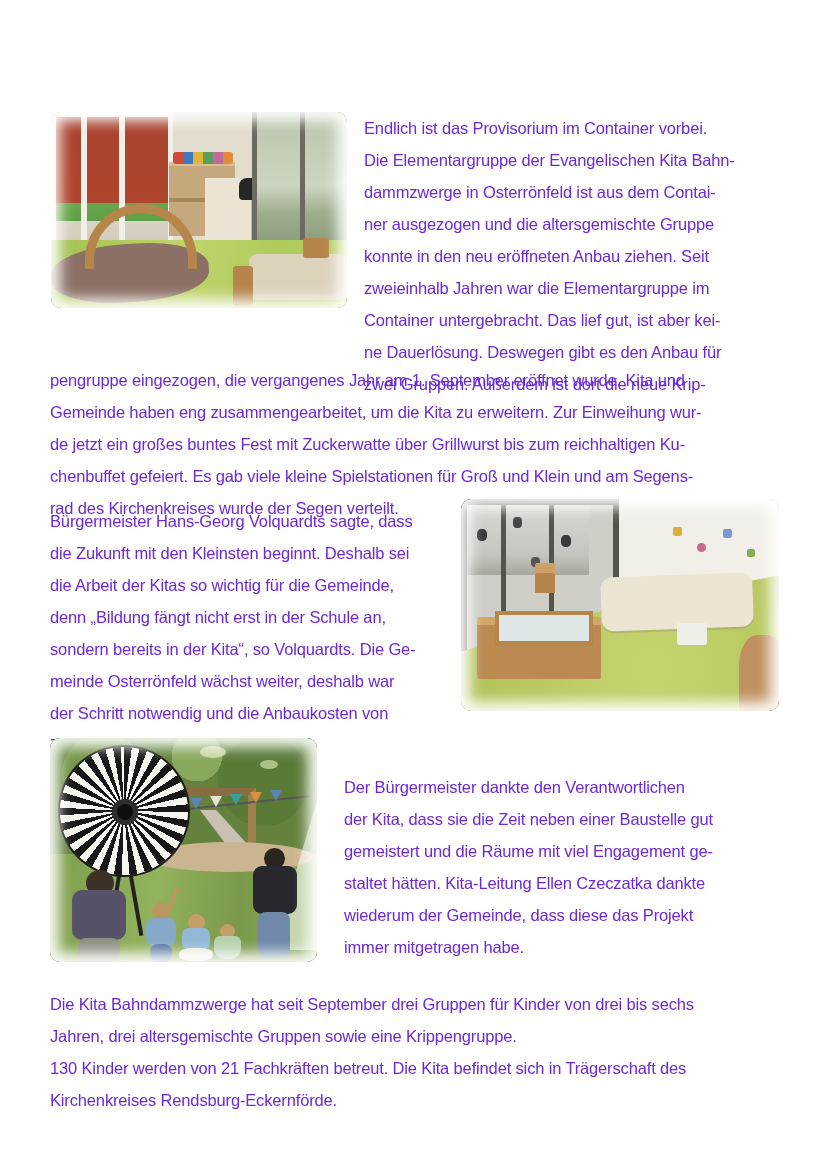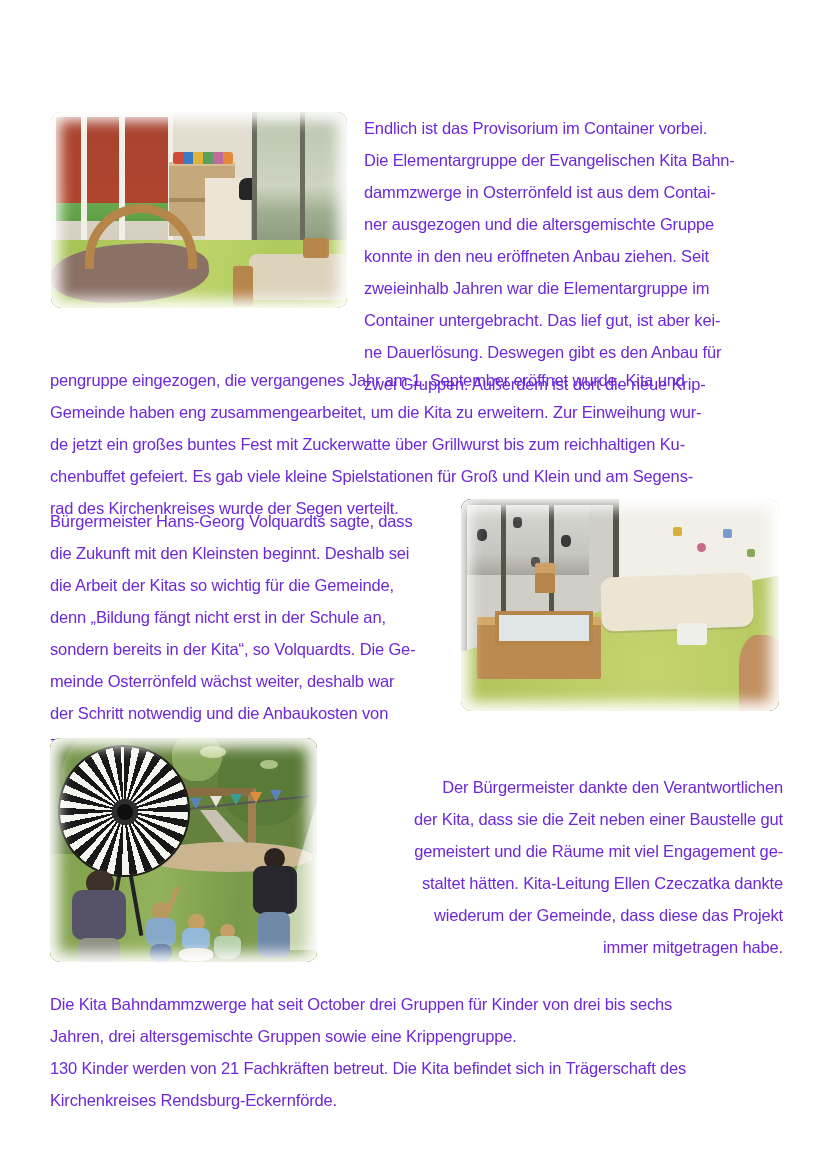--- a/index.html
+++ b/index.html
@@ -9,21 +9,21 @@
   .header-bar{position:absolute;left:49px;top:47px;width:718px;height:50px;
     background:linear-gradient(180deg,#b2cd64 0%,#b6d06c 28%,#dce8bd 62%,#f2f6e8 88%,#fafcf5 100%);
     display:flex;align-items:center;justify-content:center;}
   .header-title{font-size:27px;font-weight:bold;font-style:italic;color:#111;letter-spacing:0;}
   
   .para{position:absolute;font-size:16.5px;line-height:32px;letter-spacing:-0.15px;
         white-space:pre-line;color:#6d28d9;}
   .para-1a{left:364px;top:112px;width:404px;}
   .para-1b{left:50px;top:364px;width:718px;}
   .para-2 {left:50px;top:505px;width:407px;}
-  .para-3 {left:377px;top:771px;width:406px;text-align:right;}
+  .para-3 {left:344px;top:771px;width:406px;}
   .para-4 {left:50px;top:988px;width:718px;}
   
   .photo{position:absolute;border-radius:10px;overflow:hidden;background:#ccc;}
   .photo::after{content:"";position:absolute;inset:0;border-radius:inherit;
     box-shadow:inset 0 0 14px 9px rgba(255,255,255,0.95);pointer-events:none;z-index:9;}
   .photo *{position:absolute;}
   .photo1{left:51px;top:112px;width:296px;height:196px;}
   .photo2{left:461px;top:499px;width:318px;height:212px;}
   .photo3{left:50px;top:738px;width:267px;height:224px;}
   
@@ -240,18 +240,18 @@
     <div class="person p3-a2-body"></div>
     <div class="person p3-a2-legs"></div>
   </div>
 
   <div class="para para-3">Der Bürgermeister dankte den Verantwortlichen
 der Kita, dass sie die Zeit neben einer Baustelle gut
 gemeistert und die Räume mit viel Engagement ge-
 staltet hätten. Kita-Leitung Ellen Czeczatka dankte
 wiederum der Gemeinde, dass diese das Projekt
 immer mitgetragen habe.</div>
-  <div class="para para-4">Die Kita Bahndammzwerge hat seit October drei Gruppen für Kinder von drei bis sechs
+  <div class="para para-4">Die Kita Bahndammzwerge hat seit September drei Gruppen für Kinder von drei bis sechs
 Jahren, drei altersgemischte Gruppen sowie eine Krippengruppe.
 130 Kinder werden von 21 Fachkräften betreut. Die Kita befindet sich in Trägerschaft des
 Kirchenkreises Rendsburg-Eckernförde.</div>
 
 </div>
 
 </body></html>

